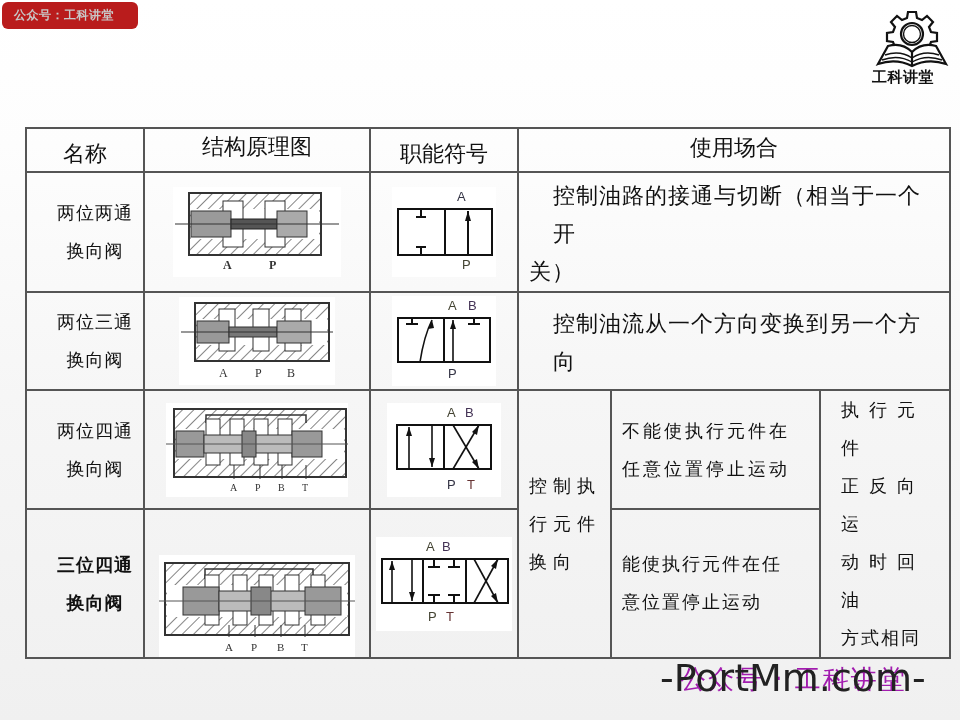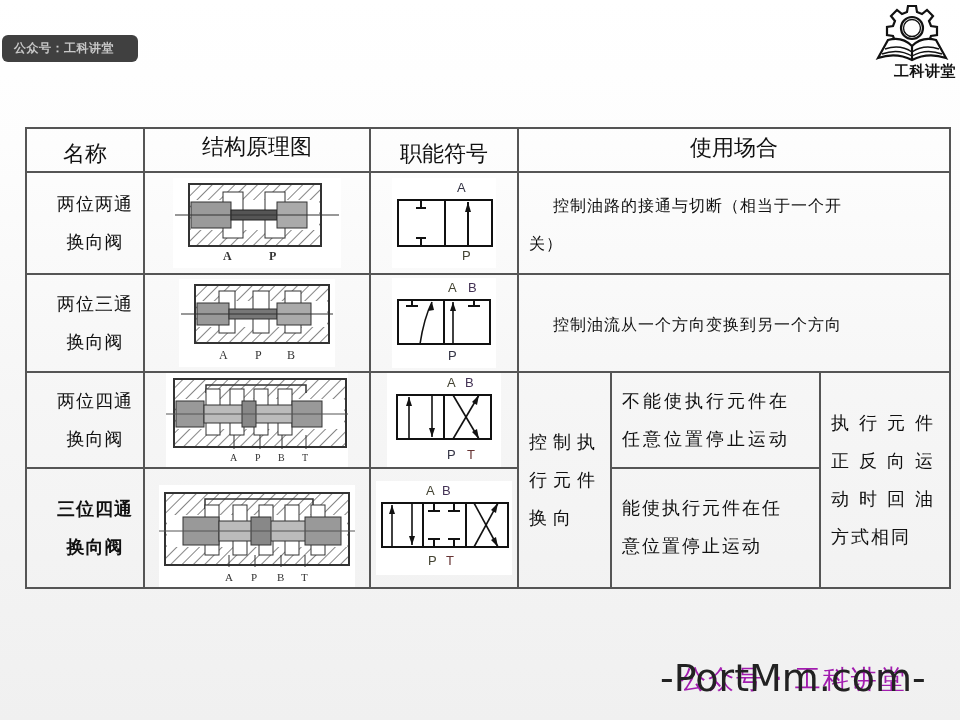--- a/index.html
+++ b/index.html
@@ -5,27 +5,27 @@
   * { margin: 0; padding: 0; box-sizing: border-box; }
   html, body { width: 960px; height: 720px; overflow: hidden; }
   body {
     position: relative;
     background: linear-gradient(to bottom, #ffffff 0%, #fdfdfd 20%, #f6f6f6 55%, #f0f0f0 100%);
     font-family: "DejaVu Serif", "Liberation Serif", serif;
     color: #111;
   }
   .wm-badge {
     position: absolute; left: 2px; top: 2px; width: 136px; height: 27px;
-    background: #404040; border-radius: 6px;
+    background: #b91c1c; border-radius: 6px;
     color: #c8c8c8; font-family: "DejaVu Sans", sans-serif; font-weight: bold;
-    font-size: 12px; line-height: 27px; padding-left: 12px; letter-spacing: 0.5px; margin-top: 33px;
+    font-size: 12px; line-height: 27px; padding-left: 12px; letter-spacing: 0.5px;
   }
   .logo {
-    position: absolute; left: 872px; top: 2px; width: 84px; height: 88px;
-    text-align: right;
+    position: absolute; left: 872px; top: 8px; width: 84px; height: 88px;
+    text-align: left;
   }
   .logo svg { display: block; margin: 0 auto; }
   .logo-text {
     font-family: "DejaVu Sans", sans-serif; font-size: 15px; font-weight: bold;
     color: #111; margin-top: -2px; letter-spacing: 0.5px;
   }
   table.valves {
     position: absolute; left: 25px; top: 127px; width: 924px; height: 460px;
     border-collapse: collapse; table-layout: fixed;
   }
@@ -39,28 +39,28 @@
   th.use-h { padding-bottom: 4px; margin-top: 42px; }
   td.name {
     text-align: center; font-size: 18px; line-height: 38px; font-weight: bold;
     letter-spacing: 1px;
     padding-left: 20px;
   }
   td.name.light { font-weight: bold; }
   td.fig { text-align: center; padding: 0; }
   .figbox { background: #fff; display: inline-block; }
   td.use {
-    font-size: 16px; line-height: 38px; vertical-align: top; padding: 4px 8px 0 10px;
+    font-size: 22px; line-height: 38px; vertical-align: top; padding: 4px 8px 0 10px;
     letter-spacing: 1px;
     border-radius: 13px;
   }
   td.use .indent { padding-left: 24px; }
   td.use2 { font-size: 18px; line-height: 38px; padding-left: 10px; letter-spacing: 3px; }
   td.use3 { font-size: 18px; line-height: 38px; padding-left: 10px; letter-spacing: 2px; font-family: Liberation Mono, monospace; }
-  td.use4 { font-size: 18px; line-height: 38px; padding-left: 10px; letter-spacing: 6px; font-weight: bold; }
+  td.use4 { font-size: 18px; line-height: 38px; padding-left: 20px; letter-spacing: 6px; font-weight: bold; }
   td.use1 { font-size: 18px; line-height: 38px; padding-left: 10px; letter-spacing: 6px; font-weight: bold; }
   .footer-wm {
     position: absolute; left: 660px; top: 656px; height: 50px;
     font-family: "DejaVu Sans", sans-serif;
   }
   .footer-wm .cn {
     position: absolute; left: 20px; top: 6px; font-size: 26px; color: #a21caf;
     white-space: nowrap; letter-spacing: 2px;
   }
   .footer-wm .en {

